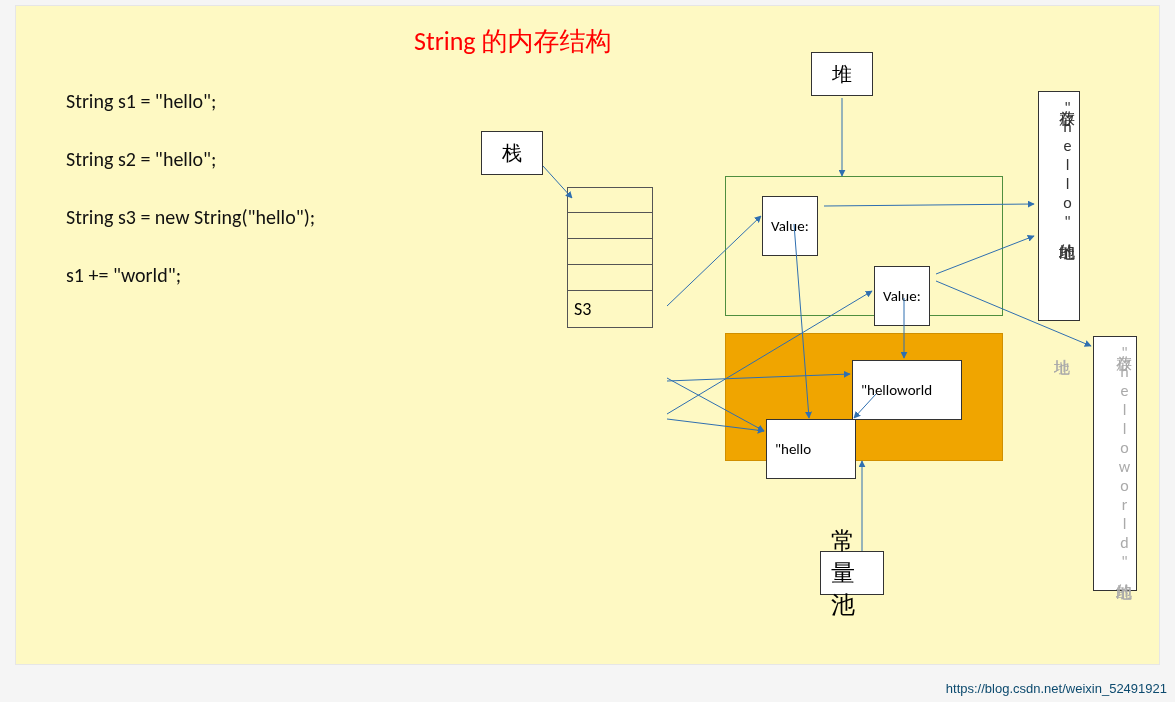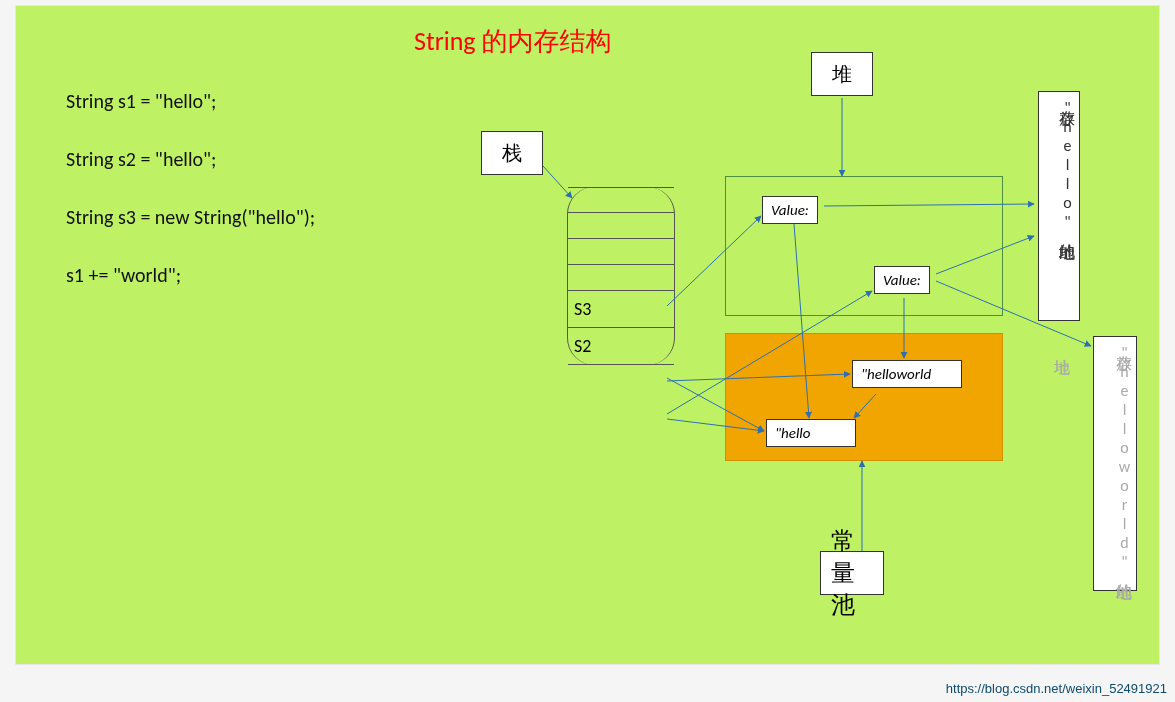--- a/index.html
+++ b/index.html
@@ -8,21 +8,21 @@
     font-family: "Microsoft YaHei", Calibri, Arial, sans-serif;
     background: #f5f5f5;
     width: 1175px;
     height: 702px;
     position: relative;
   }
   .canvas {
     position: absolute;
     left: 15px; top: 5px;
     width: 1145px; height: 660px;
-    background: #bef264;
+    background: #fef9c3;
     border: 1px solid #e6e6e6;
   }
   .title {
     position: absolute;
     left: 398px; top: 18px;
     color: #ff0000;
     font-size: 26px;
   }
   .code {
     position: absolute;
@@ -42,24 +42,23 @@
     justify-content: center;
     padding: 4px 10px;
   }
   .stack-label { left: 465px; top: 125px; width: 62px; height: 44px; font-size: 20px; }
   .heap-label  { left: 795px; top: 46px;  width: 62px; height: 44px; font-size: 20px; }
   .pool-label  { left: 804px; top: 545px; width: 64px; height: 44px; font-size: 24px; }
 
   .stack {
     position: absolute;
     left: 551px; top: 181px;
-    width: 108px;
+    width: 86px;
     border-left: 1px solid #555;
     border-right: 1px solid #555;
-    border-radius: 27px;
   }
   .stack-row {
     height: 37px;
     border-bottom: 1px solid #555;
     font-size: 18px;
     padding-left: 6px;
     display: flex;
     align-items: center;
   }
   .stack-row:first-child { border-top: 1px solid #555; }
@@ -77,22 +76,21 @@
     left: 709px; top: 327px;
     width: 278px; height: 128px;
     background: #f0a500;
     border: 1px solid #d08f00;
   }
   .val-box {
     position: absolute;
     border: 1px solid #333;
     background: #fff;
     font-size: 15px;
-    padding: 4px 8px;
-    font-style: italic;
+    padding: 20px 8px;
   }
   .value1 { left: 746px; top: 190px; }
   .value2 { left: 858px; top: 260px; }
   .hello-box { left: 750px; top: 413px; width: 90px; }
   .hw-box    { left: 836px; top: 354px; width: 110px; }
 
   .addr1 {
     position: absolute;
     left: 1022px; top: 85px;
     width: 42px; height: 230px;
@@ -157,21 +155,20 @@
   <div class="box stack-label">栈</div>
   <div class="box heap-label">堆</div>
   <div class="box pool-label">常量池</div>
 
   <div class="stack">
     <div class="stack-row short"></div>
     <div class="stack-row short"></div>
     <div class="stack-row short"></div>
     <div class="stack-row short"></div>
     <div class="stack-row">S3</div>
-    <div class="stack-row">S2</div>
   </div>
 
   <div class="heap-area"></div>
   <div class="pool-area"></div>
 
   <div class="val-box value1">Value:</div>
   <div class="val-box value2">Value:</div>
   <div class="val-box hello-box">"hello</div>
   <div class="val-box hw-box">"helloworld</div>
 

